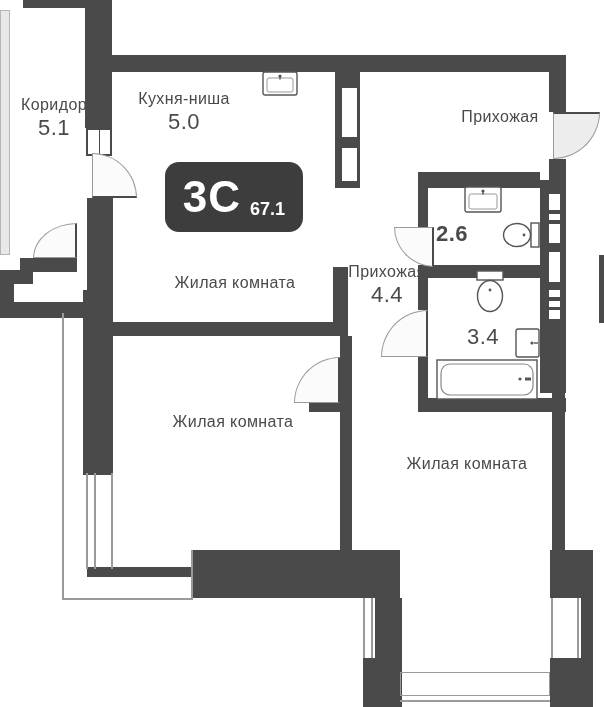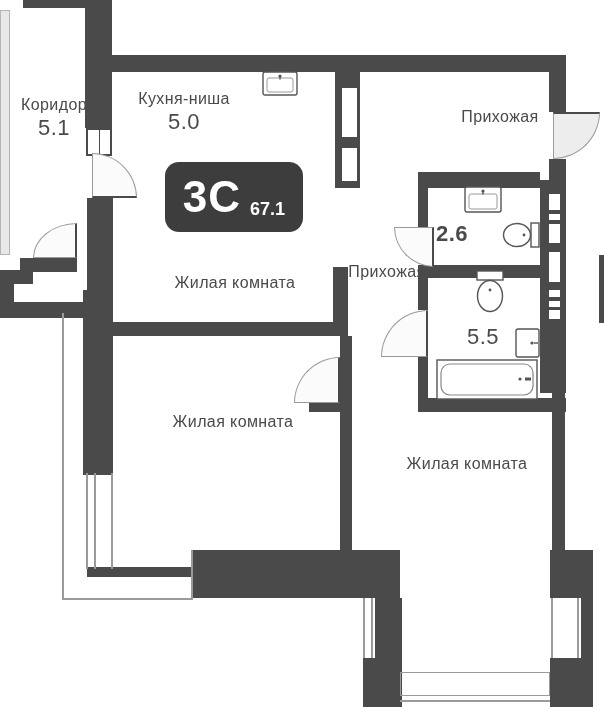--- a/index.html
+++ b/index.html
@@ -159,26 +159,27 @@
     <div class="larea">5.0</div>
   </div>
   <div class="lbl" style="left:500px;top:108px;">
     <div class="lname">Прихожая</div>
   </div>
   <div class="lbl" style="left:235px;top:274px;">
     <div class="lname">Жилая комната</div>
   </div>
   <div class="lbl" style="left:387px;top:263px;">
     <div class="lname">Прихожая</div>
+    <div class="larea">4.4</div>
   </div>
   <div class="lbl" style="left:452px;top:220px;font-weight:bold;">
     <div class="larea">2.6</div>
   </div>
   <div class="lbl" style="left:483px;top:323px;">
-    <div class="larea">5.5</div>
+    <div class="larea">3.4</div>
   </div>
   <div class="lbl" style="left:233px;top:413px;">
     <div class="lname">Жилая комната</div>
   </div>
   <div class="lbl" style="left:467px;top:455px;">
     <div class="lname">Жилая комната</div>
   </div>
 
 </div>
 

